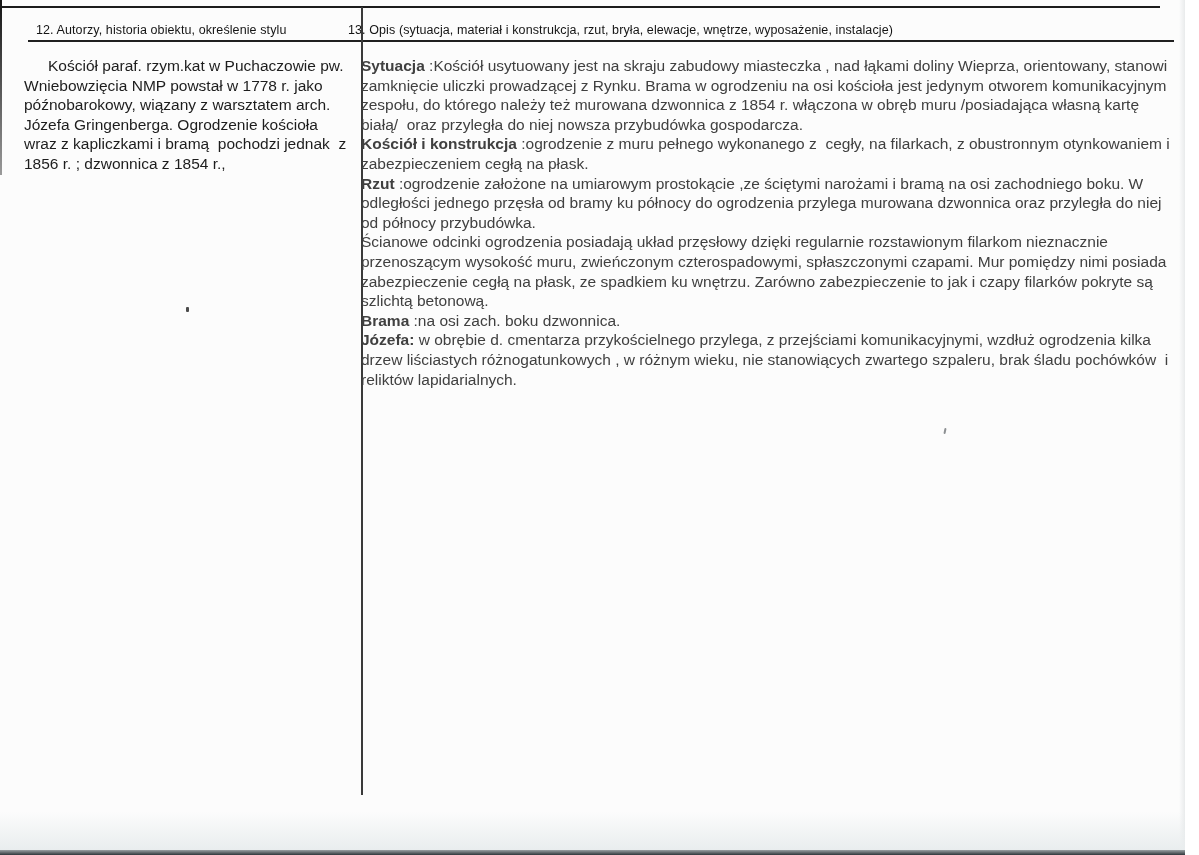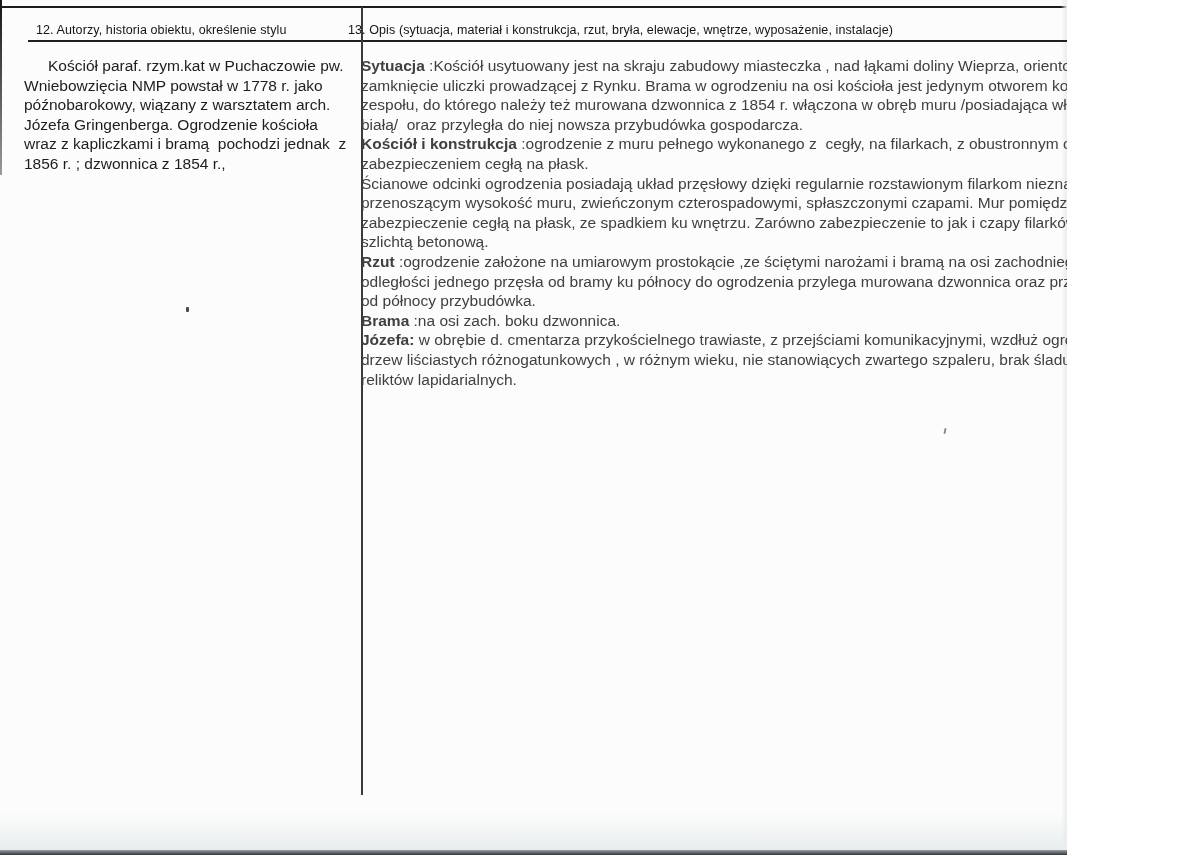--- a/index.html
+++ b/index.html
@@ -2,21 +2,21 @@
 <html lang="pl"><head>
 <meta charset="utf-8">
 <style>
   html, body {
     margin: 0;
     padding: 0;
     background: #ffffff;
   }
   .page {
     position: relative;
-    width: 1067px;
+    width: 1185px;
     height: 855px;
     background: #fcfcfc;
     overflow: hidden;
     font-family: "Liberation Sans", sans-serif;
     color: #1e1e1e;
   }
   
   .top-rule {
     position: absolute;
     left: 2px; top: 6px;
@@ -134,22 +134,22 @@
   <div class="hdr-cell hdr-right">13. Opis (sytuacja, materiał i konstrukcja, rzut, bryła, elewacje, wnętrze, wyposażenie, instalacje)</div>
   <div class="hdr-underline left"></div>
   <div class="hdr-underline right"></div>
   <div class="col-divider"></div>
 
   <div class="left-col">Kościół paraf. rzym.kat w Puchaczowie pw. Wniebowzięcia NMP powstał w 1778 r. jako późnobarokowy, wiązany z warsztatem arch. Józefa Gringenberga. Ogrodzenie kościoła wraz z kapliczkami i bramą  pochodzi jednak  z 1856 r. ; dzwonnica z 1854 r.,</div>
 
   <div class="right-col">
       <p class="para"><b>Sytuacja</b><span> :Kościół usytuowany jest na skraju zabudowy miasteczka , nad łąkami doliny Wieprza, orientowany, stanowi zamknięcie uliczki prowadzącej z Rynku. Brama w ogrodzeniu na osi kościoła jest jedynym otworem komunikacyjnym zespołu, do którego należy też murowana dzwonnica z 1854 r. włączona w obręb muru /posiadająca własną kartę białą/  oraz przyległa do niej nowsza przybudówka gospodarcza.</span></p>
       <p class="para"><b>Kościół i konstrukcja</b><span> :ogrodzenie z muru pełnego wykonanego z  cegły, na filarkach, z obustronnym otynkowaniem i zabezpieczeniem cegłą na płask.</span></p>
+      <p class="para"><b>Rzut</b><span> :ogrodzenie założone na umiarowym prostokącie ,ze ściętymi narożami i bramą na osi zachodniego boku. W odległości jednego przęsła od bramy ku północy do ogrodzenia przylega murowana dzwonnica oraz przyległa do niej od północy przybudówka.</span></p>
       <p class="para"><span>Ścianowe odcinki ogrodzenia posiadają układ przęsłowy dzięki regularnie rozstawionym filarkom nieznacznie przenoszącym wysokość muru, zwieńczonym czterospadowymi, spłaszczonymi czapami. Mur pomiędzy nimi posiada zabezpieczenie cegłą na płask, ze spadkiem ku wnętrzu. Zarówno zabezpieczenie to jak i czapy filarków pokryte są szlichtą betonową.</span></p>
-      <p class="para"><b>Rzut</b><span> :ogrodzenie założone na umiarowym prostokącie ,ze ściętymi narożami i bramą na osi zachodniego boku. W odległości jednego przęsła od bramy ku północy do ogrodzenia przylega murowana dzwonnica oraz przyległa do niej od północy przybudówka.</span></p>
       <p class="para"><b>Brama</b><span> :na osi zach. boku dzwonnica.</span></p>
-      <p class="para"><b>Józefa:</b><span> w obrębie d. cmentarza przykościelnego trawiaste, z przejściami komunikacyjnymi, wzdłuż ogrodzenia kilka drzew liściastych różnogatunkowych , w różnym wieku, nie stanowiących zwartego szpaleru, brak śladu pochówków  i reliktów lapidarialnych.</span></p>
+      <p class="para"><b>Józefa:</b><span> w obrębie d. cmentarza przykościelnego przylega, z przejściami komunikacyjnymi, wzdłuż ogrodzenia kilka drzew liściastych różnogatunkowych , w różnym wieku, nie stanowiących zwartego szpaleru, brak śladu pochówków  i reliktów lapidarialnych.</span></p>
     </div>
 
   <div class="speck-a"></div>
   <div class="speck-b"></div>
 
 </div>
 
 </body></html>

